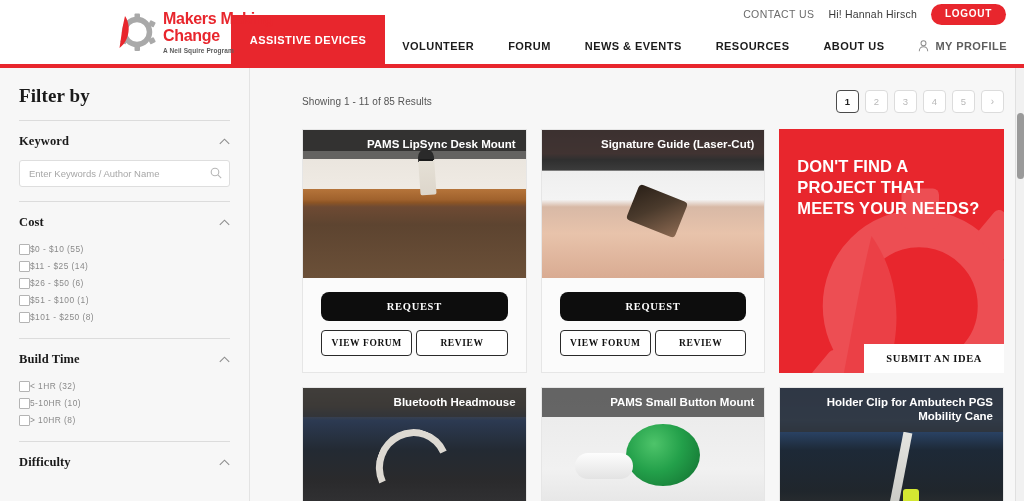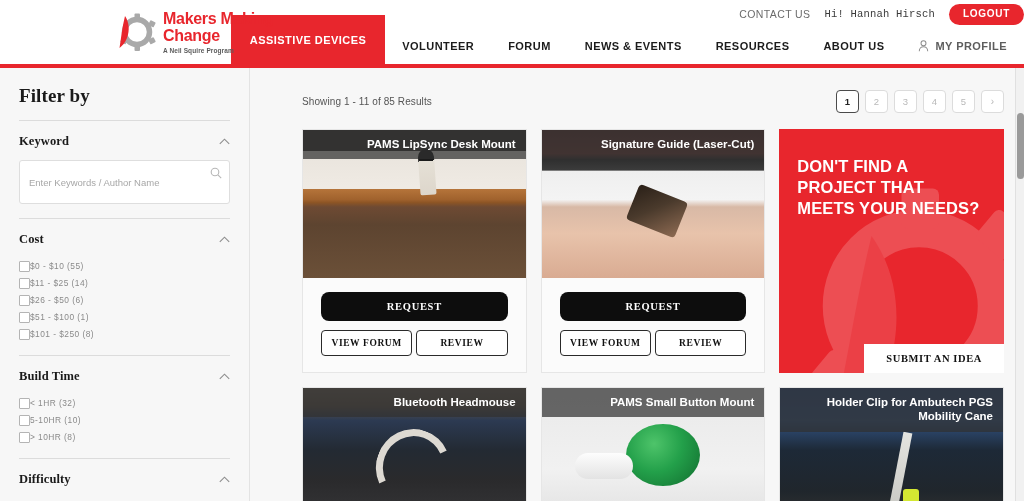--- a/index.html
+++ b/index.html
@@ -10,36 +10,36 @@
     font-family: "Liberation Sans", sans-serif;
     -webkit-font-smoothing: antialiased;
   }
 
   
   .topbar {
     height: 28px;
     display: flex;
     align-items: center;
     justify-content: flex-end;
+    padding-right: 18px;
     background: #ffffff;
     gap: 14px;
   }
   .topbar-link {
     font-size: 10.5px;
     letter-spacing: .4px;
     color: #6b6b6b;
     text-decoration: none;
     white-space: nowrap;
   }
   .topbar-greeting {
     font-size: 10.5px;
     color: #3a3a3a;
     letter-spacing: .2px;
     white-space: nowrap;
-    font-family: Liberation Mono, monospace;
   }
   .logout-btn {
     background: #e8262d;
     color: #ffffff;
     font-size: 10px;
     font-weight: bold;
     letter-spacing: .7px;
     border: none;
     border-radius: 13px;
     padding: 5px 14px 6px;
@@ -155,21 +155,21 @@
     color: #1a1a1a;
     letter-spacing: .1px;
   }
   .chev { width: 11px; height: 7px; display:block; }
   .kw-box {
     position: relative;
     margin-bottom: 14px;
   }
   .kw-input {
     width: 100%;
-    height: 44px;
+    height: 27px;
     border: 1px solid #dedede;
     background: #ffffff;
     border-radius: 3px;
     font-size: 9.5px;
     color: #3c3c3c;
     padding: 0 26px 0 9px;
     font-family: "Liberation Sans", sans-serif;
     outline: none;
   }
   .kw-input::placeholder { color: #a7a7a7; }

